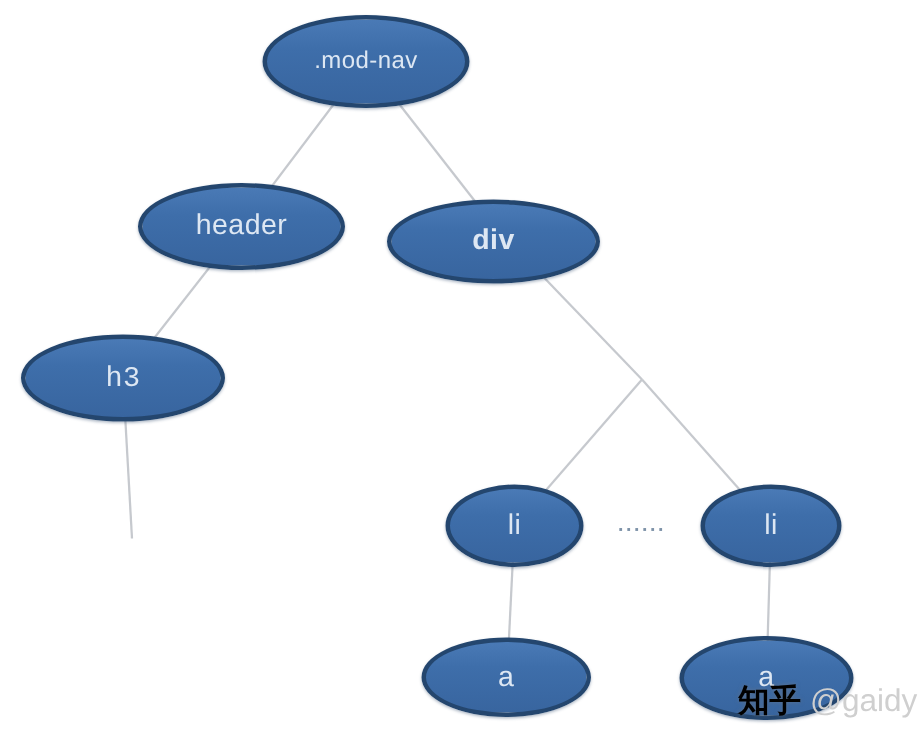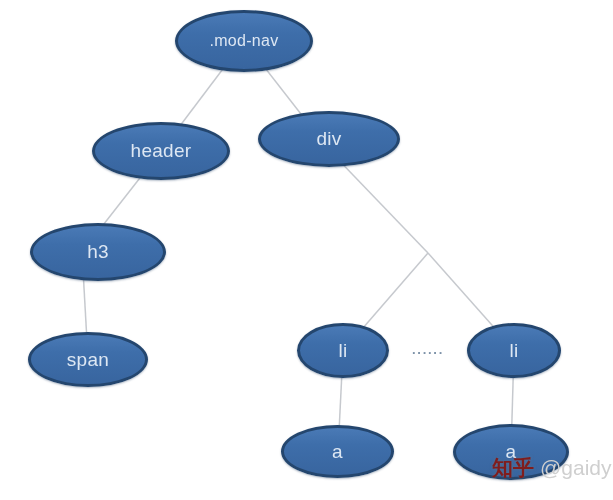--- a/index.html
+++ b/index.html
@@ -57,21 +57,21 @@
   }
   .watermark {
     position: absolute;
     left: 492px;
     top: 456px;
     white-space: nowrap;
     font-size: 21px;
     line-height: 24px;
   }
   .watermark-brand {
-    color: #7f1d1d;
+    color: #000000;
     font-weight: bold;
     text-shadow: 0 0 3px rgba(120,120,120,0.55);
   }
   .watermark-handle {
     color: #cfcfcf;
     font-weight: normal;
     margin-left: 6px;
   }
 </style>
 </head>
@@ -92,31 +92,28 @@
   </svg>
 
   <div class="node node-root" style="left:175px; top:10px;  width:138px; height:62px;">
     <span class="node-label">.mod-nav</span>
   </div>
 
   <div class="node" style="left:92px;  top:122px; width:138px; height:58px;">
     <span class="node-label">header</span>
   </div>
 
-  <div class="node" style="left:258px; top:111px; width:142px; height:56px;">
+  <div class="node" style="left:258px; top:133px; width:142px; height:56px;font-weight:bold;">
     <span class="node-label">div</span>
   </div>
 
-  <div class="node" style="left:30px;  top:223px; width:136px; height:58px;">
+  <div class="node" style="left:14px;  top:223px; width:136px; height:58px;font-family:Liberation Mono, monospace;">
     <span class="node-label">h3</span>
   </div>
 
-  <div class="node" style="left:28px;  top:332px; width:120px; height:55px;">
-    <span class="node-label">span</span>
-  </div>
 
 
   <div class="node" style="left:297px; top:323px; width:92px;  height:55px;">
     <span class="node-label">li</span>
   </div>
 
   <div class="node" style="left:467px; top:323px; width:94px;  height:55px;">
     <span class="node-label">li</span>
   </div>
 

